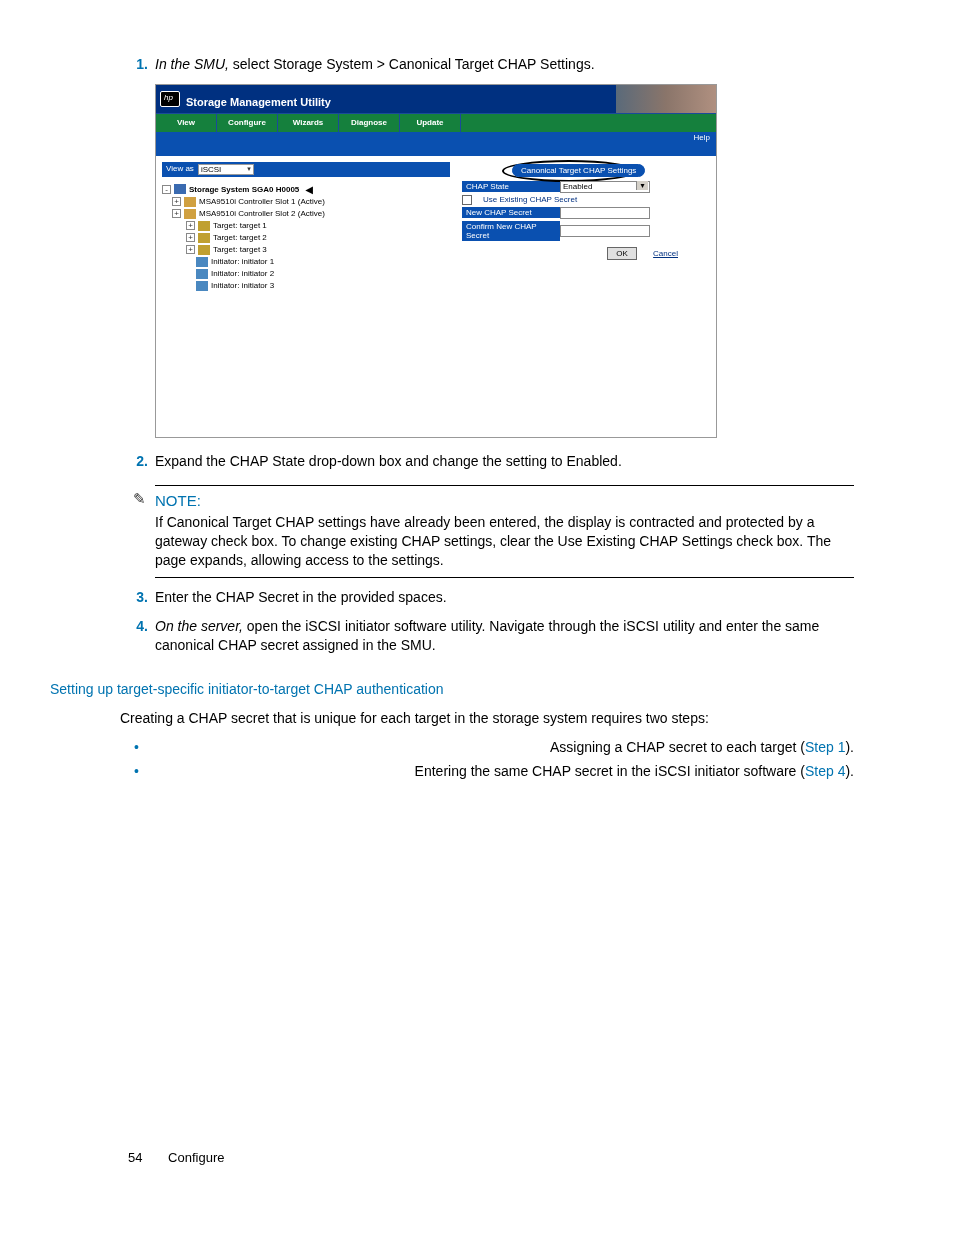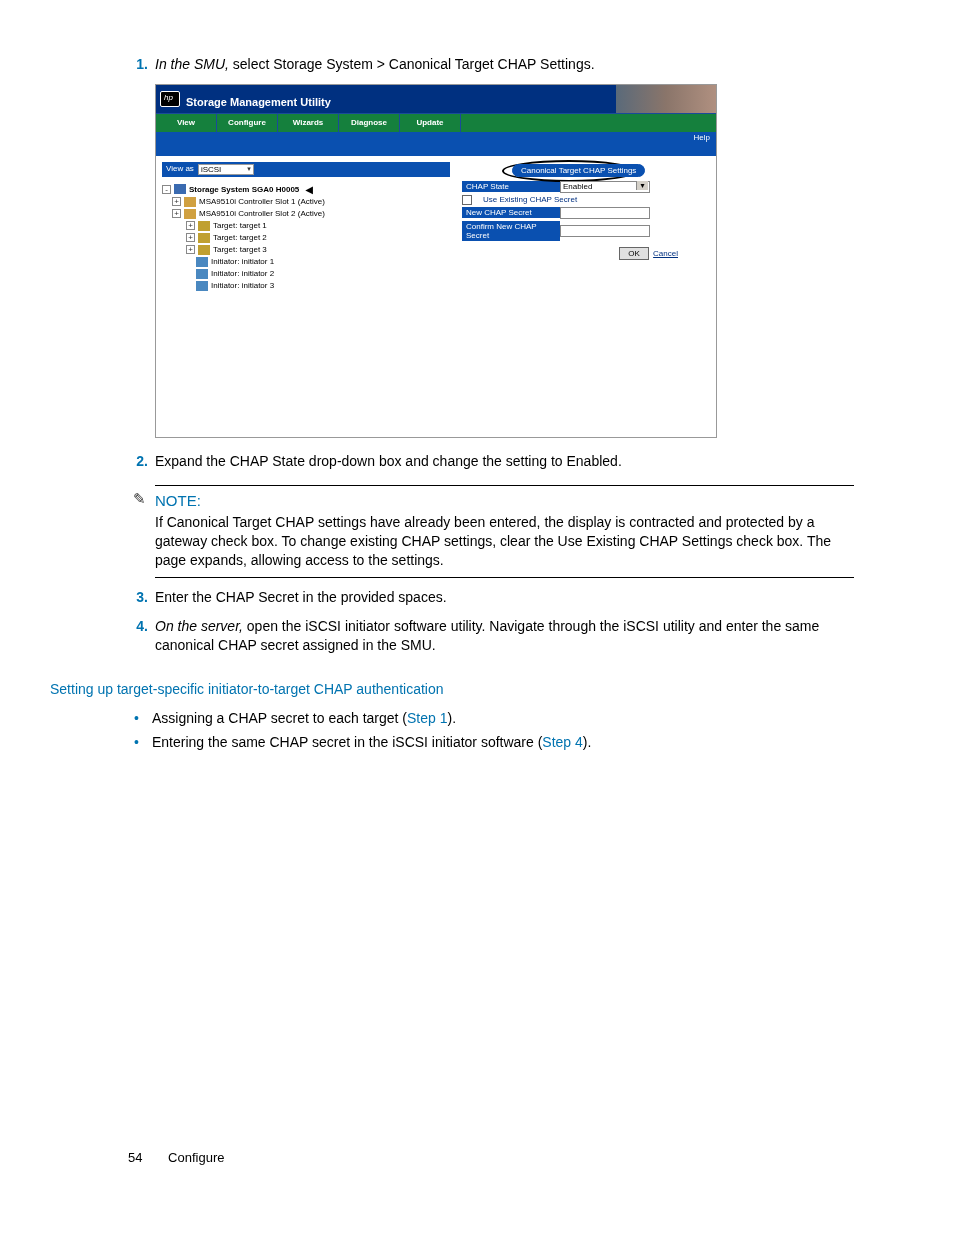--- a/index.html
+++ b/index.html
@@ -265,21 +265,21 @@
     text-align: right;
     margin-top: 6px;
     padding-right: 30px;
   }
   .form-btn {
     display: inline-block;
     font-size: 8px;
     border: 1px solid #666;
     background: #e0e0e0;
     padding: 1px 8px;
-    margin-left: 0;
+    margin-left: 12px;
   }
   .form-btn.link-style {
     border: none;
     background: none;
     color: #003080;
     text-decoration: underline;
     padding: 1px 2px;
   }
 
   
@@ -330,20 +330,21 @@
   ul.bullets {
     list-style: none;
     padding: 0;
     margin: 0 0 0 0;
   }
   ul.bullets li {
     position: relative;
     padding-left: 32px;
     margin-bottom: 4px;
     line-height: 1.4;
+    text-align: right;
   }
   ul.bullets li:before {
     content: "•";
     color: #0073b0;
     position: absolute;
     left: 14px;
     top: 0;
   }
   .link { color: #0073b0; }
 
@@ -491,20 +492,21 @@
     </li>
 
     <li>
       <span class="num">4.</span>
       <span class="italic">On the server,</span><span> open the iSCSI initiator software utility. Navigate through the iSCSI utility and enter the same canonical CHAP secret assigned in the SMU.</span>
     </li>
   </ol>
 
   <h2 class="section">Setting up target-specific initiator-to-target CHAP authentication</h2>
 
+  <p class="para">Creating a CHAP secret that is unique for each target in the storage system requires two steps:</p>
 
   <ul class="bullets">
     <li>
       <span>Assigning a CHAP secret to each target (</span><span class="link">Step 1</span><span>).</span>
     </li>
     <li>
       <span>Entering the same CHAP secret in the iSCSI initiator software (</span><span class="link">Step 4</span><span>).</span>
     </li>
   </ul>
 

